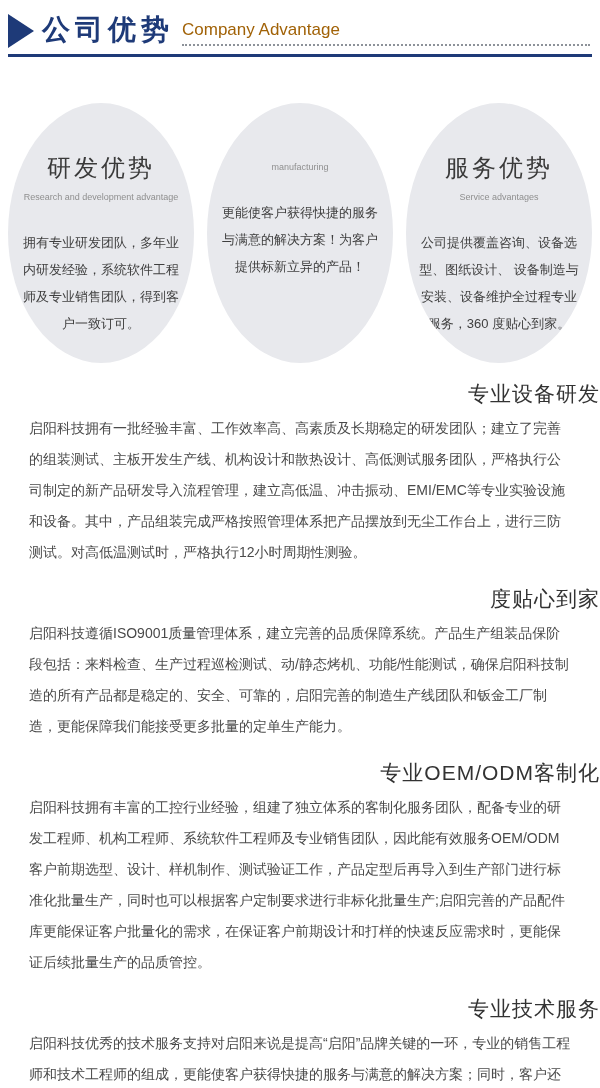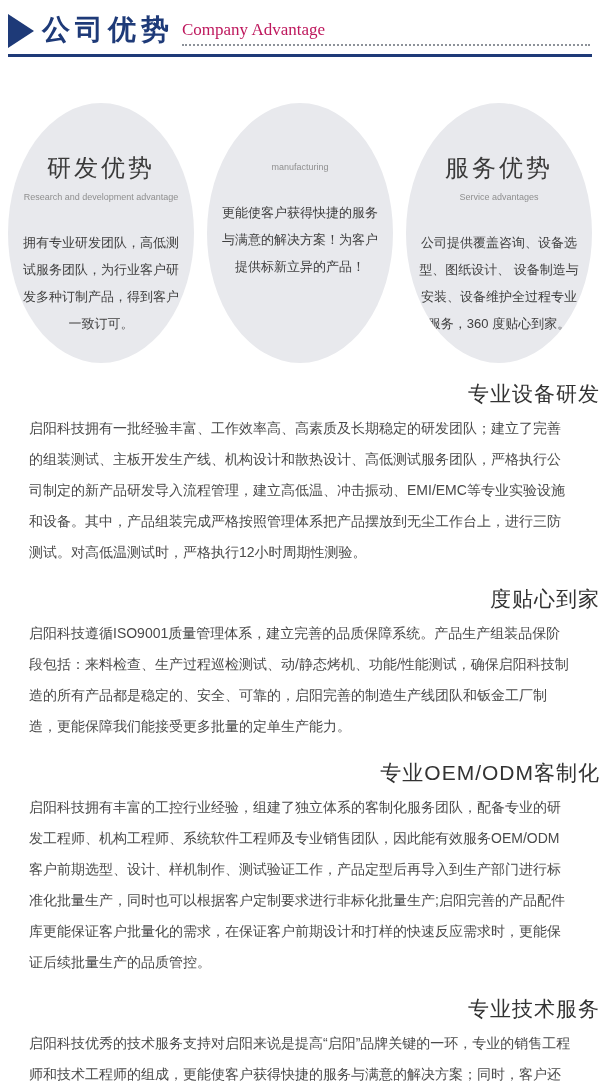--- a/index.html
+++ b/index.html
@@ -7,21 +7,21 @@
   body {
     width: 600px;
     height: 1088px;
     margin: 0 auto;
     font-family: "Liberation Sans", "DejaVu Sans", sans-serif;
     color: #3a3a3a;
     overflow: hidden;
   }
 
   
-  .header { padding: 12px 8px 0 8px; font-family: Liberation Serif, serif; }
+  .header { padding: 12px 8px 0 8px; }
   .header-row { display: flex; align-items: flex-start; }
   .tri-icon {
     width: 0; height: 0;
     border-top: 17px solid transparent;
     border-bottom: 17px solid transparent;
     border-left: 26px solid #1e3a78;
     margin-top: 2px;
     flex: 0 0 auto;
   }
   .header-title {
@@ -29,21 +29,21 @@
     font-weight: bold;
     color: #1e3a78;
     letter-spacing: 5px;
     margin-left: 8px;
     line-height: 36px;
     white-space: nowrap;
   }
   .header-sub-block { flex: 1 1 auto; margin-left: 8px; padding-top: 8px; min-width: 0; }
   .header-subtitle {
     font-size: 17px;
-    color: #be185d;
+    color: #a16207;
     line-height: 20px;
     white-space: nowrap;
   }
   .header-dots {
     border-bottom: 2px dotted #8d9299;
     height: 6px;
     margin-right: 2px;
   }
   .header-rule {
     height: 3px;
@@ -121,21 +121,21 @@
       <div class="header-dots"></div>
     </div>
   </div>
   <div class="header-rule"></div>
 </div>
 
 <div class="ovals">
   <div class="oval">
     <div class="oval-title">研发优势</div>
     <div class="oval-en">Research and development advantage</div>
-    <div class="oval-body">拥有专业研发团队，高低测试服务团队，为行业客户研发多种订制产品，得到客户一致订可。</div>
+    <div class="oval-body">拥有专业研发团队，多年业内研发经验，系统软件工程师及专业销售团队，得到客户一致订可。</div>
   </div>
   <div class="oval">
     <div class="oval-en">manufacturing</div>
     <div class="oval-body">更能使客户获得快捷的服务与满意的解决方案！为客户提供标新立异的产品！</div>
   </div>
   <div class="oval">
     <div class="oval-title">服务优势</div>
     <div class="oval-en">Service advantages</div>
     <div class="oval-body">公司提供覆盖咨询、设备选型、图纸设计、 设备制造与安装、设备维护全过程专业服务，360 度贴心到家。</div>
   </div>

